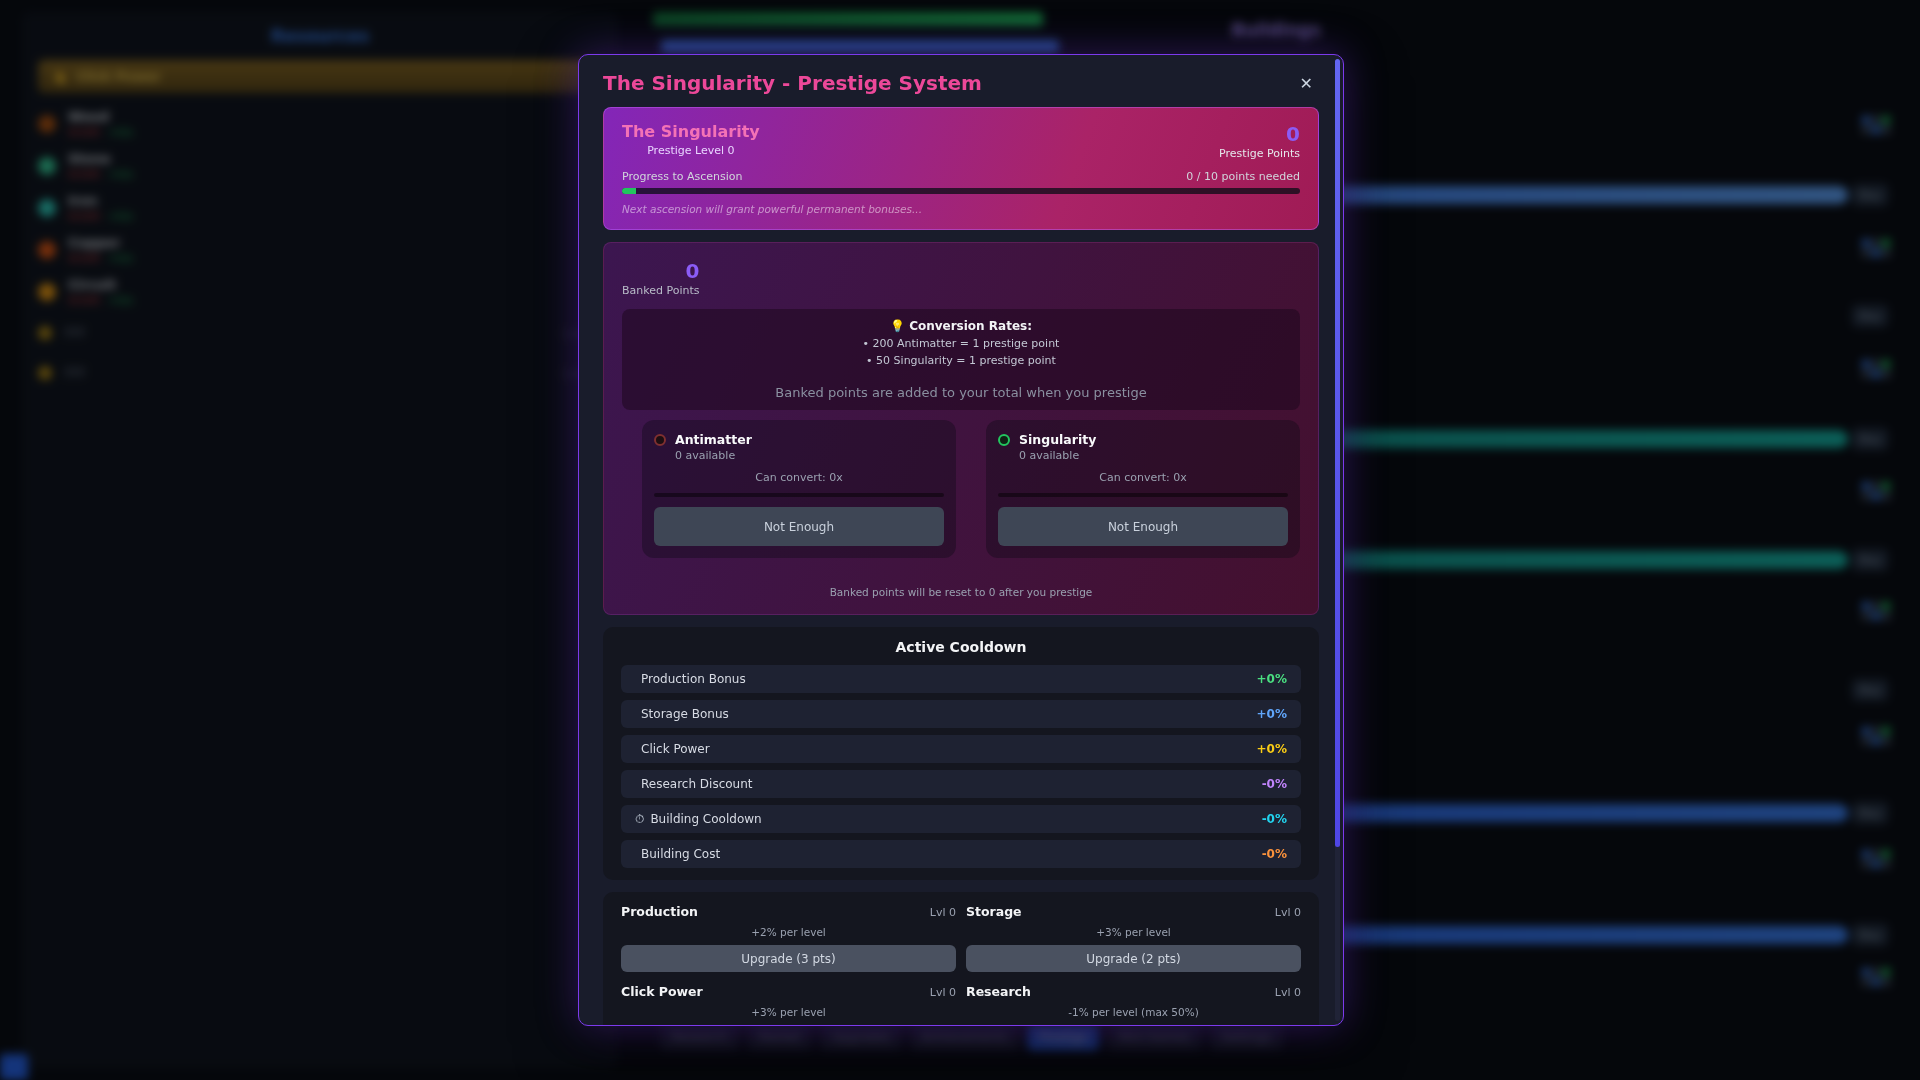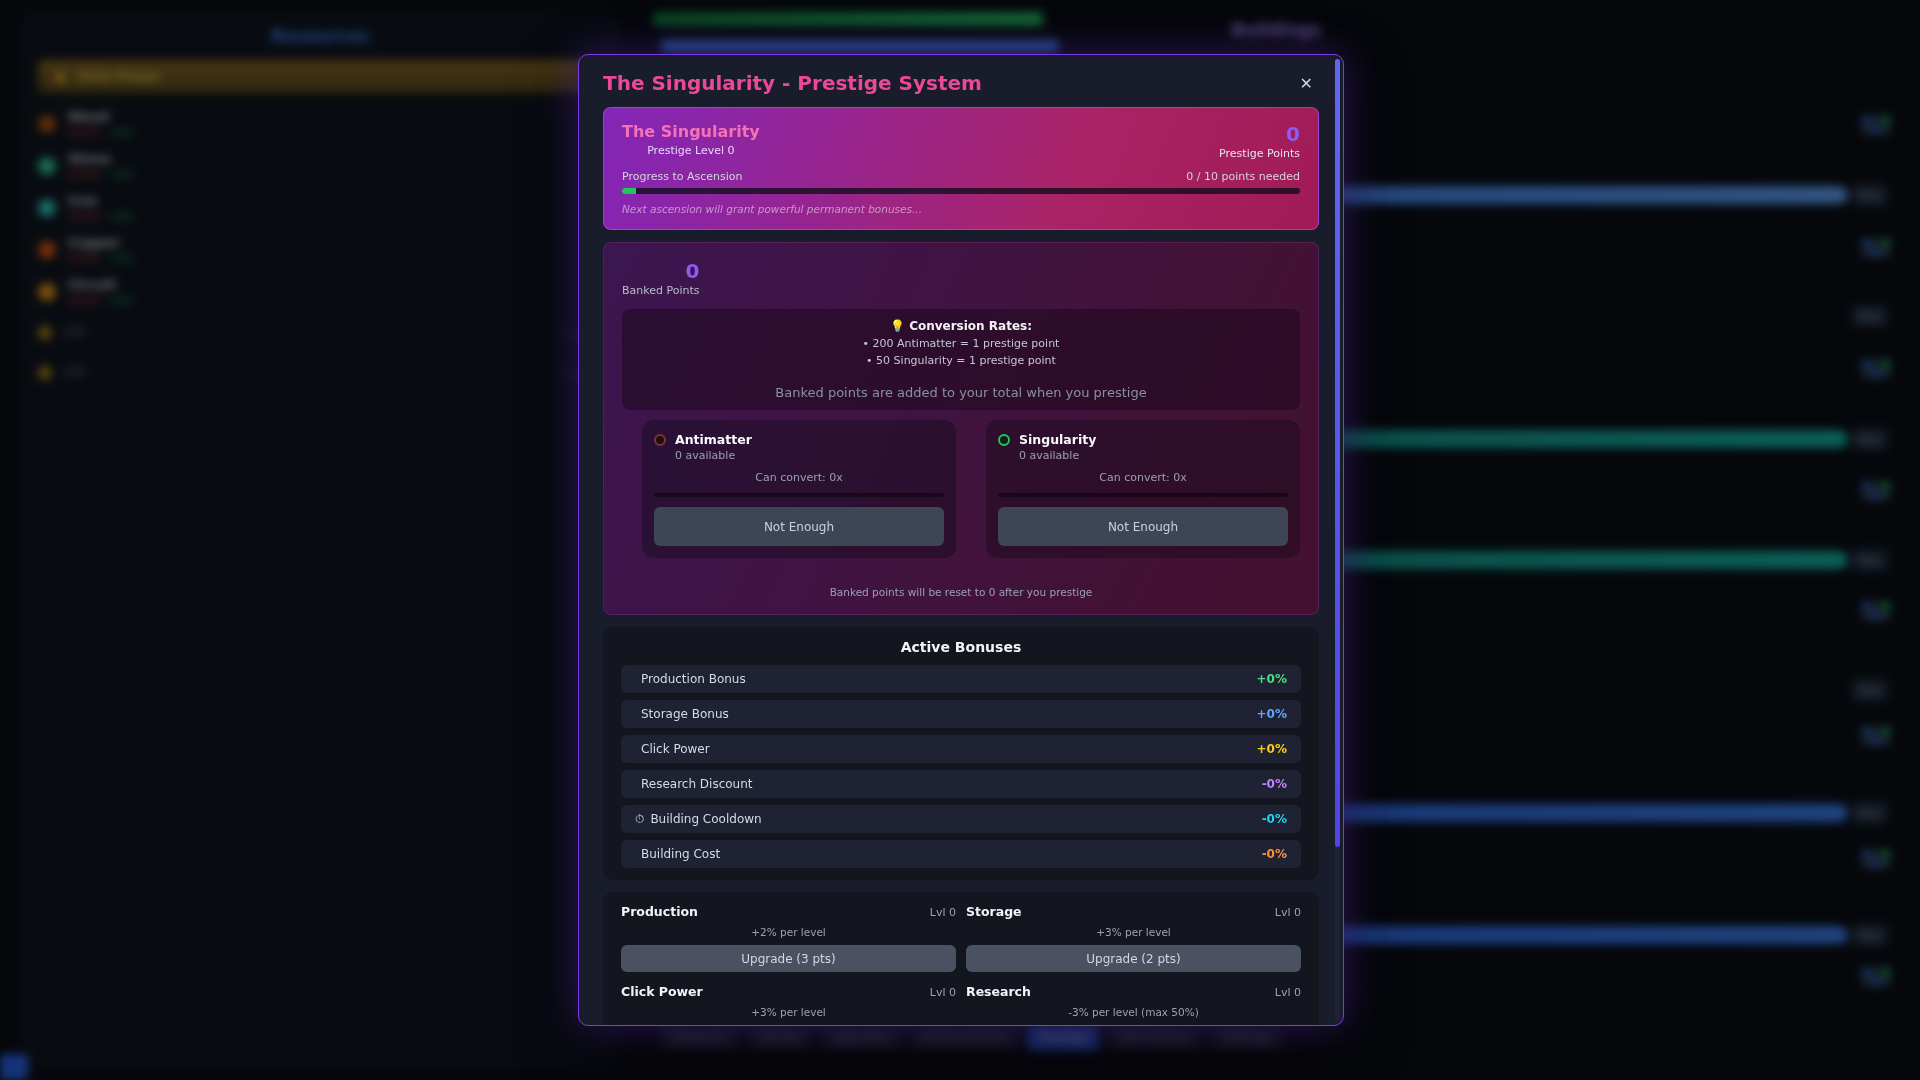--- a/index.html
+++ b/index.html
@@ -350,21 +350,21 @@
         <div class="conv-can">Can convert: 0x</div>
         <div class="conv-track"></div>
         <div class="conv-btn">Not Enough</div>
       </div>
     </div>
 
     <div class="bk-reset">Banked points will be reset to 0 after you prestige</div>
   </div>
 
   <div class="section">
-    <div class="sec-title">Active Bonuses</div>
+    <div class="sec-title">Active Cooldown</div>
     <div class="bonus-row">
       <span class="bonus-icon"></span>
       <span class="bonus-label">Production Bonus</span>
       <span class="bonus-val c-green">+0%</span>
     </div>
     <div class="bonus-row">
       <span class="bonus-icon"></span>
       <span class="bonus-label">Storage Bonus</span>
       <span class="bonus-val c-blue">+0%</span>
     </div>
@@ -414,21 +414,21 @@
           <span class="upg-lvl">Lvl 0</span>
         </div>
         <div class="upg-desc">+3% per level</div>
         <div class="upg-btn">Upgrade (5 pts)</div>
       </div>
       <div class="upg-cell">
         <div class="upg-head">
           <span class="upg-name">Research</span>
           <span class="upg-lvl">Lvl 0</span>
         </div>
-        <div class="upg-desc">-3% per level (max 50%)</div>
+        <div class="upg-desc">-1% per level (max 50%)</div>
         <div class="upg-btn">Upgrade (8 pts)</div>
       </div>
 
     </div>
   </div>
 
   <div class="m-scroll-track">
     <div class="m-scroll-thumb"></div>
   </div>
 </div>

